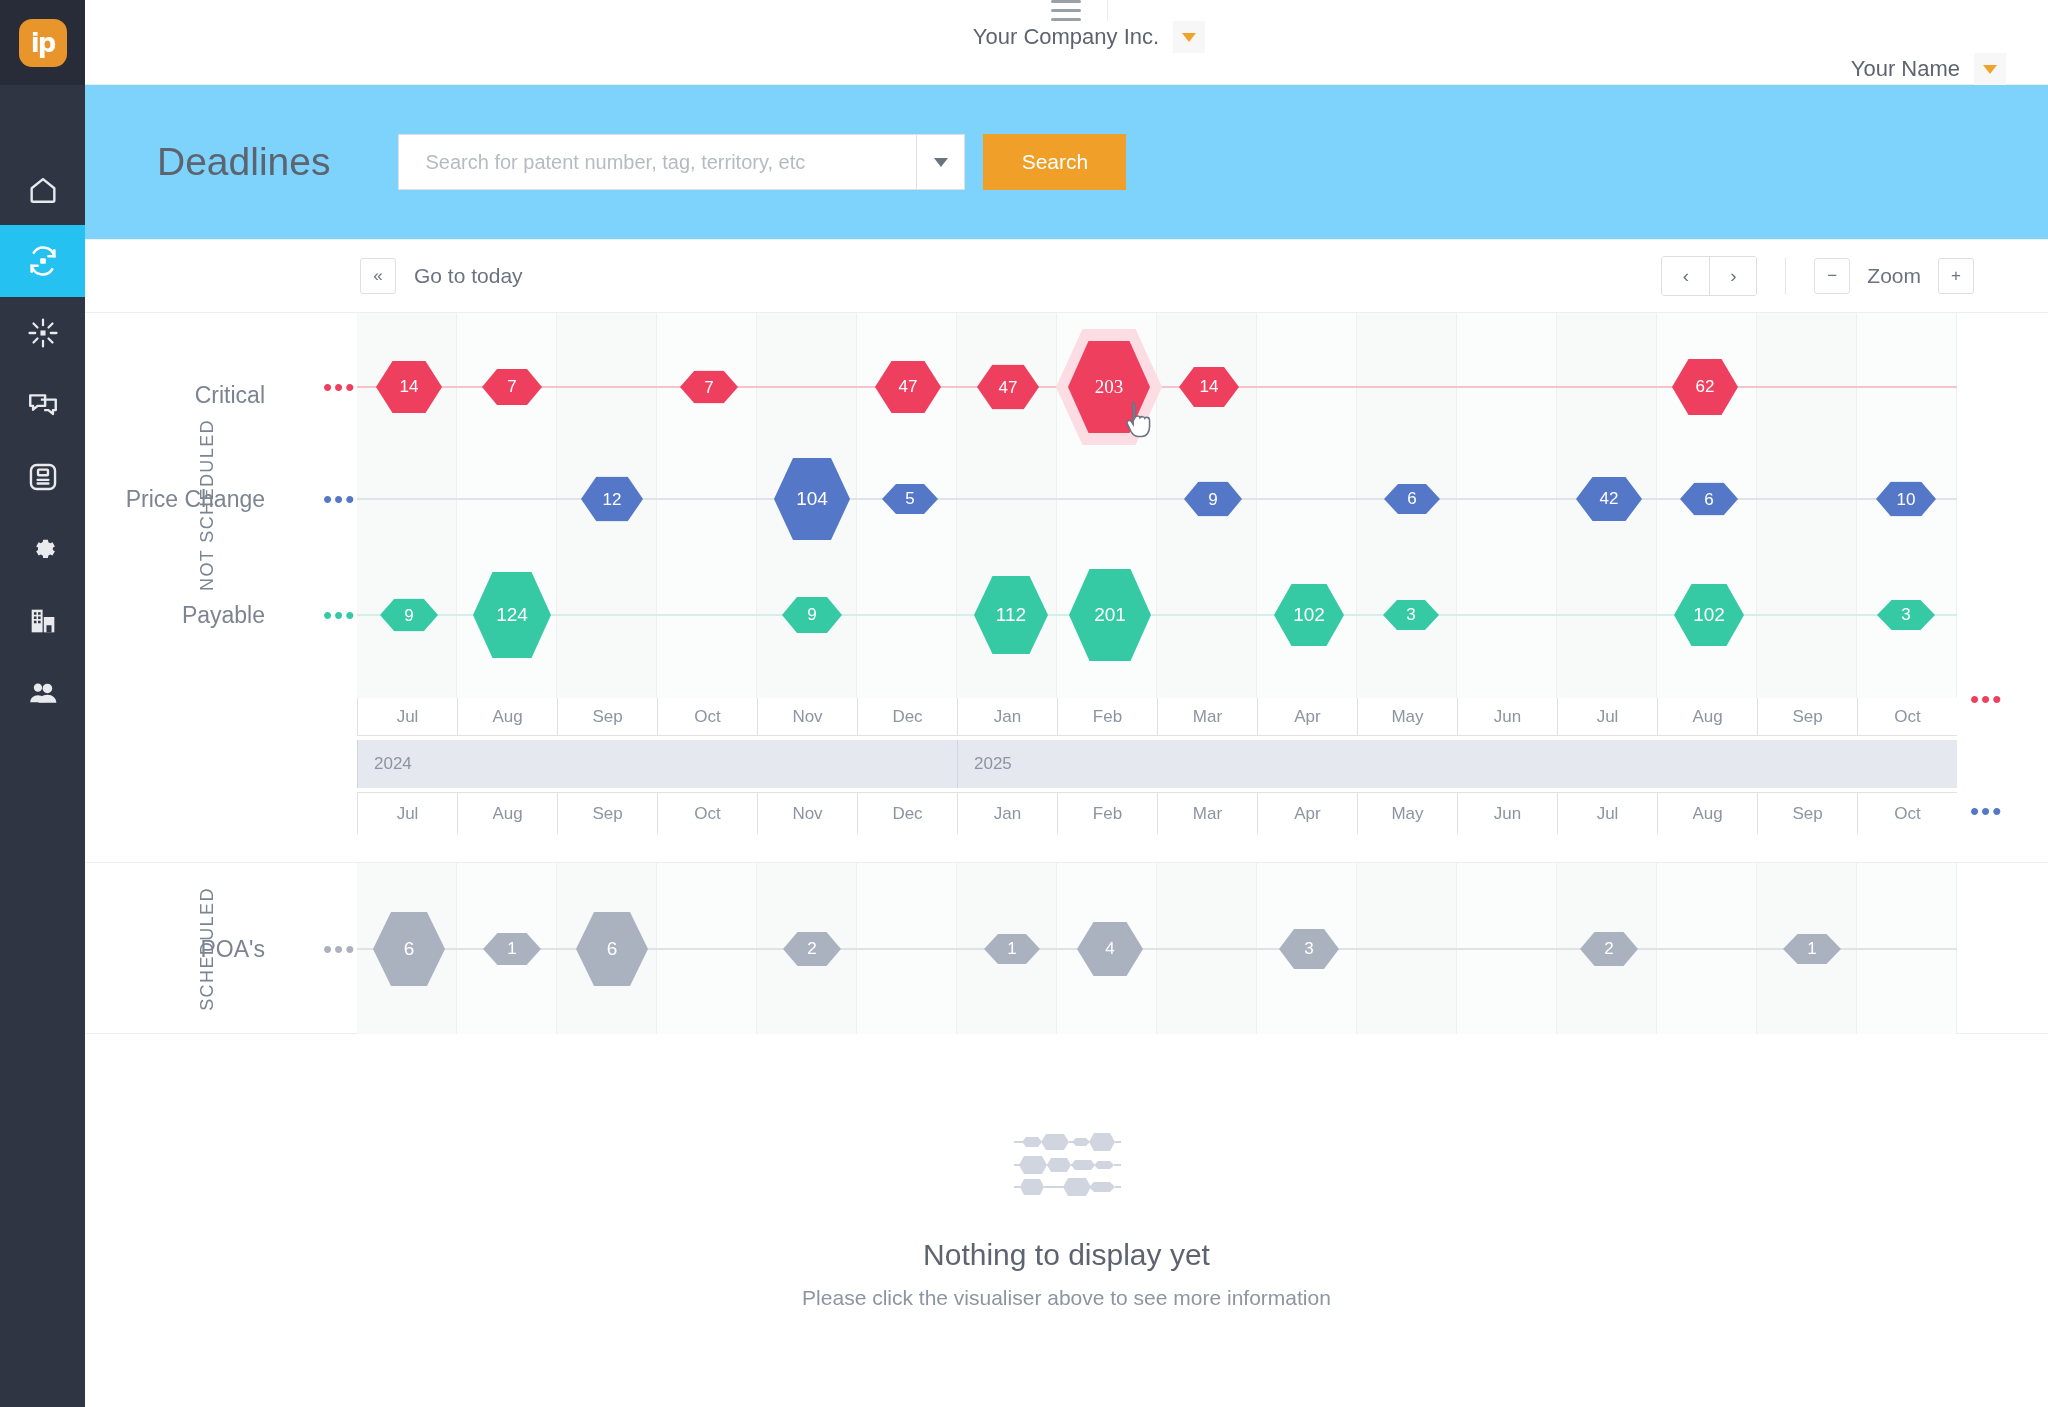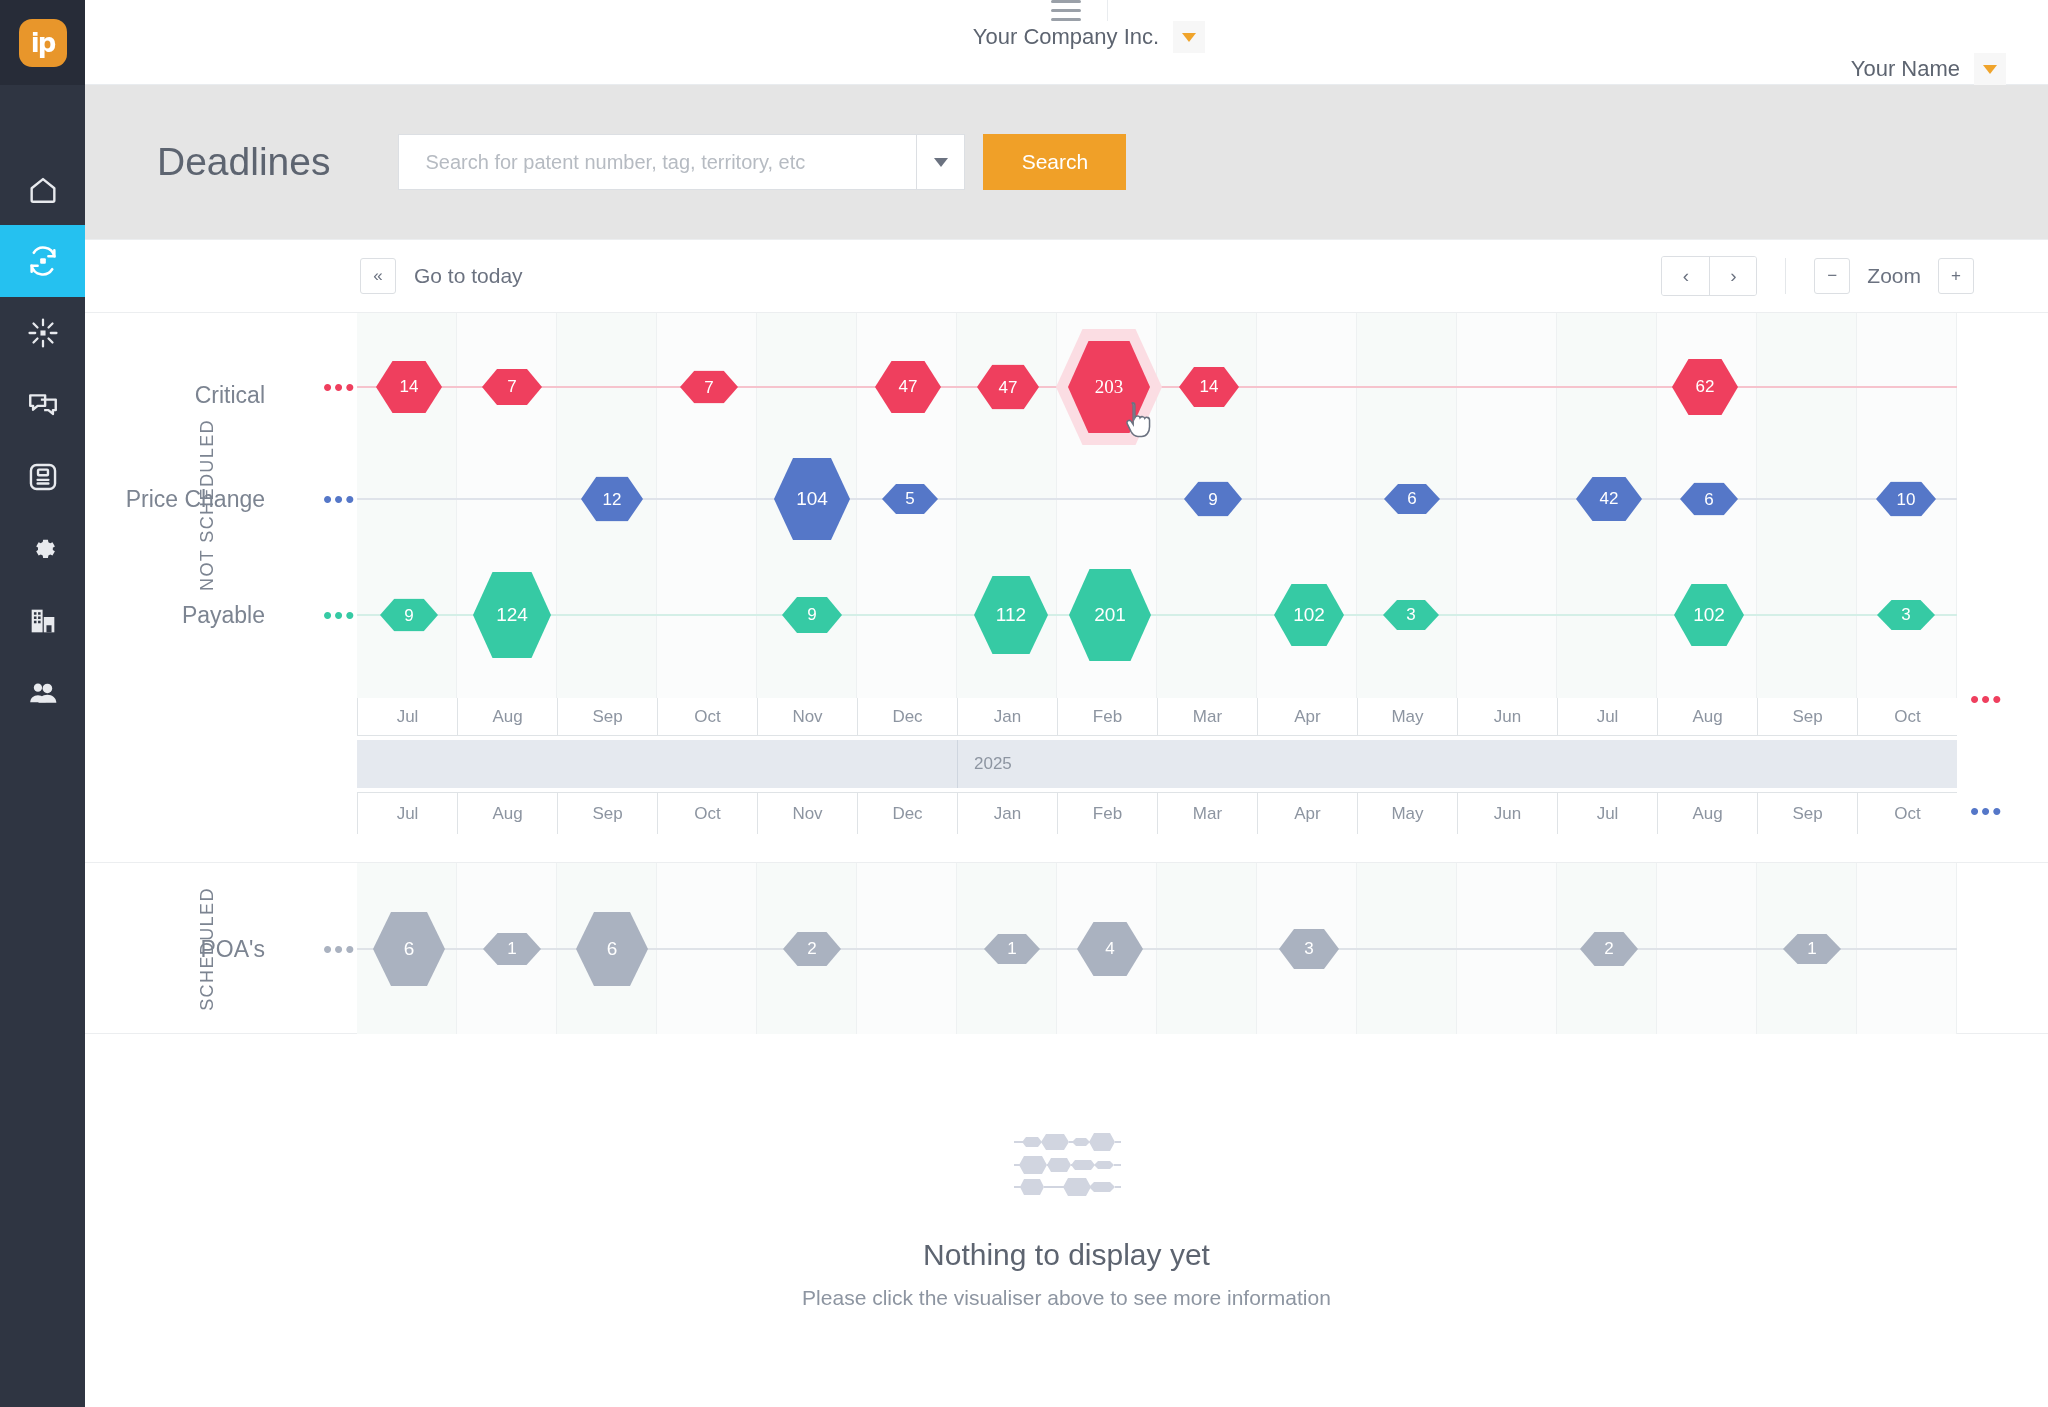--- a/index.html
+++ b/index.html
@@ -72,21 +72,21 @@
     display: flex; align-items: center; gap: 14px;
     margin-left: auto; margin-right: 42px; cursor: pointer;
   }
   .user-name { font-size: 22px; color: #5d6470; }
 
   
   .pagehead {
     position: absolute; left: 85px; top: 85px;
     width: 1963px; height: 155px;
     display: flex; align-items: center;
-    border-bottom: 1px solid #eceef0; background: #e5e5e5;
+    border-bottom: 1px solid #eceef0; background: #7dd3fc;
   }
   .page-title {
     margin-left: 72px; font-size: 39px; color: #5d6470; font-weight: 400;
   }
   .searchwrap { display: flex; align-items: center; margin-left: 68px; }
   .searchbox {
     width: 567px; height: 56px; border: 1px solid #dcdfe3; background: #fff;
     display: flex; align-items: center;
   }
   .searchbox input {
@@ -455,20 +455,21 @@
           <div class="mtick" style="left: 800px; width: 100px;">Mar</div>
           <div class="mtick" style="left: 900px; width: 100px;">Apr</div>
           <div class="mtick" style="left: 1000px; width: 100px;">May</div>
           <div class="mtick" style="left: 1100px; width: 100px;">Jun</div>
           <div class="mtick" style="left: 1200px; width: 100px;">Jul</div>
           <div class="mtick" style="left: 1300px; width: 100px;">Aug</div>
           <div class="mtick" style="left: 1400px; width: 100px;">Sep</div>
           <div class="mtick" style="left: 1500px; width: 100px;">Oct</div>
         </div>
       <div class="yearbar" id="yearbar">
+          <div class="yearseg" style="left: 0px; width: 600px;">2024</div>
           <div class="yearseg" style="left: 600px; width: 876px;">2025</div>
         </div>
       <div class="axis-row bot" id="axis-bot">
           <div class="mtick" style="left: 0px; width: 100px;">Jul</div>
           <div class="mtick" style="left: 100px; width: 100px;">Aug</div>
           <div class="mtick" style="left: 200px; width: 100px;">Sep</div>
           <div class="mtick" style="left: 300px; width: 100px;">Oct</div>
           <div class="mtick" style="left: 400px; width: 100px;">Nov</div>
           <div class="mtick" style="left: 500px; width: 100px;">Dec</div>
           <div class="mtick" style="left: 600px; width: 100px;">Jan</div>

